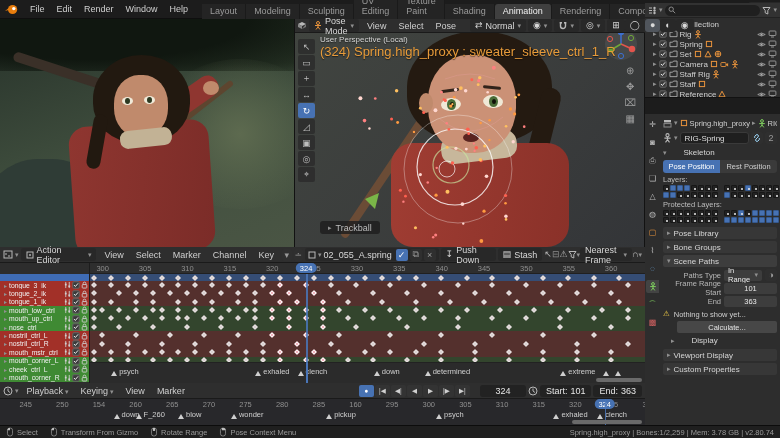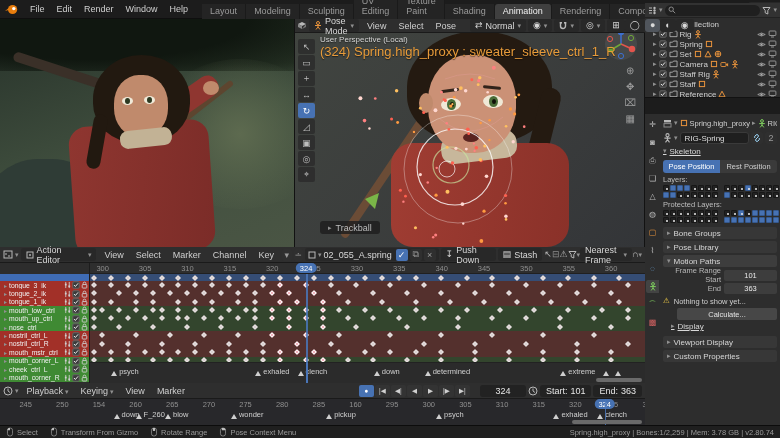--- a/index.html
+++ b/index.html
@@ -62,21 +62,21 @@
   
   #props { position:absolute; left:645px; top:114px; width:135px; height:311px; background:#2d2d2d; overflow:hidden; }
   #prop-tabs { position:absolute; left:0; top:4px; width:15px; display:flex; flex-direction:column; gap:5px; align-items:center; }
   .prop-tab { width:13px; height:13px; border-radius:2px 0 0 2px; display:flex; align-items:center; justify-content:center; }
   .prop-tab.active { background:#434343; }
   #prop-body { position:absolute; left:15px; top:0; width:120px; height:311px; padding:2px 3px; background:#2d2d2d; }
   .crumb { display:flex; align-items:center; gap:2px; height:14px; color:#d0d0d0; font-size:7.5px; white-space:nowrap; overflow:hidden; }
   .fld-row { display:flex; align-items:center; gap:2px; height:14px; margin:1px 0; }
   .fld { flex:1; background:#1f1f1f; border:1px solid #3a3a3a; border-radius:3px; height:12px;
     display:flex; align-items:center; padding:0 4px; color:#dedede; font-size:8px; }
-  .panel-hdr { display:flex; align-items:flex-start; gap:3px; height:11px; color:#d8d8d8; font-size:8px; margin-top:2px;text-decoration:underline; }
+  .panel-hdr { display:flex; align-items:center; gap:17px; height:11px; color:#d8d8d8; font-size:8px; margin-top:2px; }
   .seg { display:flex; height:13px; border-radius:3px; overflow:hidden; margin:2px 0; }
   .seg div { flex:1; display:flex; align-items:center; justify-content:center; font-size:7.5px; }
   .seg .on { background:#4772b3; color:#fff; }
   .seg .off { background:#3a3a3a; color:#cfcfcf; }
   .lay-label { font-size:7.5px; color:#bdbdbd; margin:2px 0 1px; }
   .lay-grid { display:flex; gap:6px; }
   .lay-block { display:grid; grid-template-columns:repeat(8,6px); grid-auto-rows:6px; gap:1px; }
   .lay-cell { border-radius:1px; background:#222; border:1px solid #171717; position:relative; }
   .lay-cell.on { background:#4772b3; border-color:#35598f; }
   .lay-cell.dot::after { content:""; position:absolute; left:1.5px; top:1.5px; width:2px; height:2px;
@@ -856,31 +856,39 @@
           <div class="lay-cell on"></div>
           <div class="lay-cell on"></div>
           <div class="lay-cell on"></div>
           <div class="lay-cell on"></div>
         </div>
       </div>
 
     <div id="panels-top" style="margin-top:4px;">
         <div class="cpanel">
           <span class="caret">▸</span>
-          <span>Bone Groups</span>
+          <span>Pose Library</span>
         </div>
         <div class="cpanel">
           <span class="caret">▸</span>
-          <span>Pose Library</span>
+          <span>Bone Groups</span>
         </div>
       </div>
 
     <div class="cpanel" style="background:#3d3d3d;">
       <span class="caret">▾</span>
-      <span>Motion Paths</span>
+      <span>Scene Paths</span>
+    </div>
+    <div class="mp-row">
+      <div class="mp-label">Paths Type</div>
+      <div class="mp-val" style="justify-content:space-between;padding:0 4px;">
+        <span>In Range</span>
+          <span class="caret">▾</span>
+      </div>
+      <span class="mini-btn">◑</span>
     </div>
     <div id="mp-rows">
         <div class="mp-row">
           <div class="mp-label">Frame Range Start</div>
           <div class="mp-val">101</div>
         </div>
         <div class="mp-row">
           <div class="mp-label">End</div>
           <div class="mp-val">363</div>
         </div>
@@ -1681,21 +1689,21 @@
       <span class="ruler-num" style="left: 612.017px; top: 1px;">325</span>
       <span class="ruler-num" style="left: 648.665px; top: 1px;">330</span>
       <div class="mk" style="left: 113.608px; top: 11px;">
         <span class="tri"></span>
         <span>down</span>
       </div>
       <div class="mk" style="left: 135.597px; top: 11px;">
         <span class="tri"></span>
         <span>F_260</span>
       </div>
-      <div class="mk" style="left: 165px; top: 11px;">
+      <div class="mk" style="left: 178px; top: 11px;">
         <span class="tri"></span>
         <span>blow</span>
       </div>
       <div class="mk" style="left: 230.881px; top: 11px;">
         <span class="tri"></span>
         <span>wonder</span>
       </div>
       <div class="mk" style="left: 326.165px; top: 11px;">
         <span class="tri"></span>
         <span>pickup</span>

